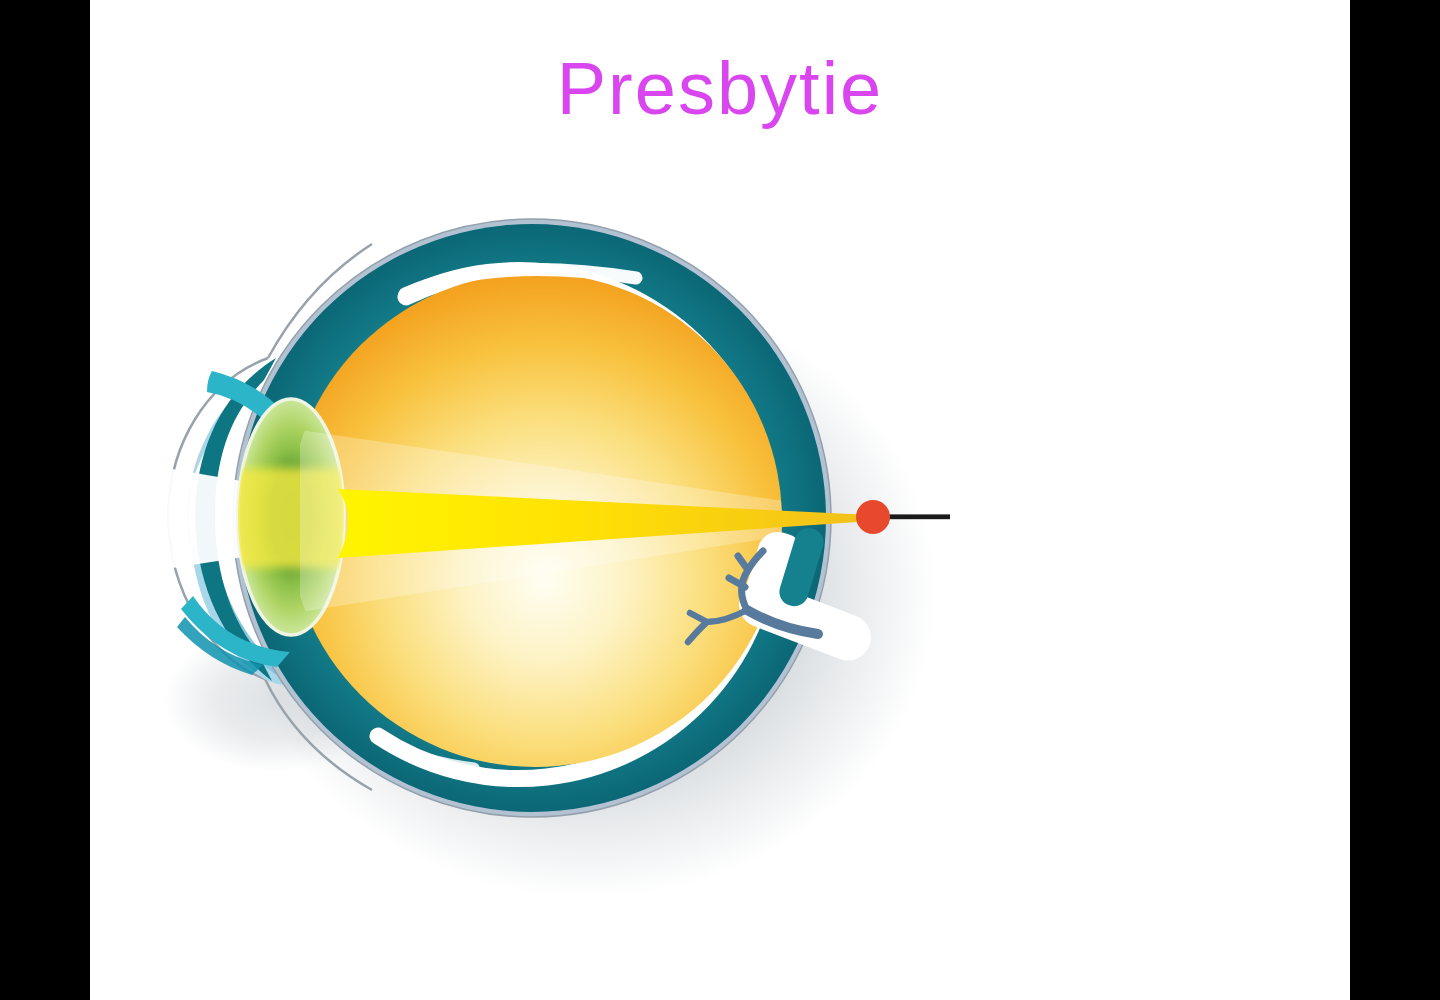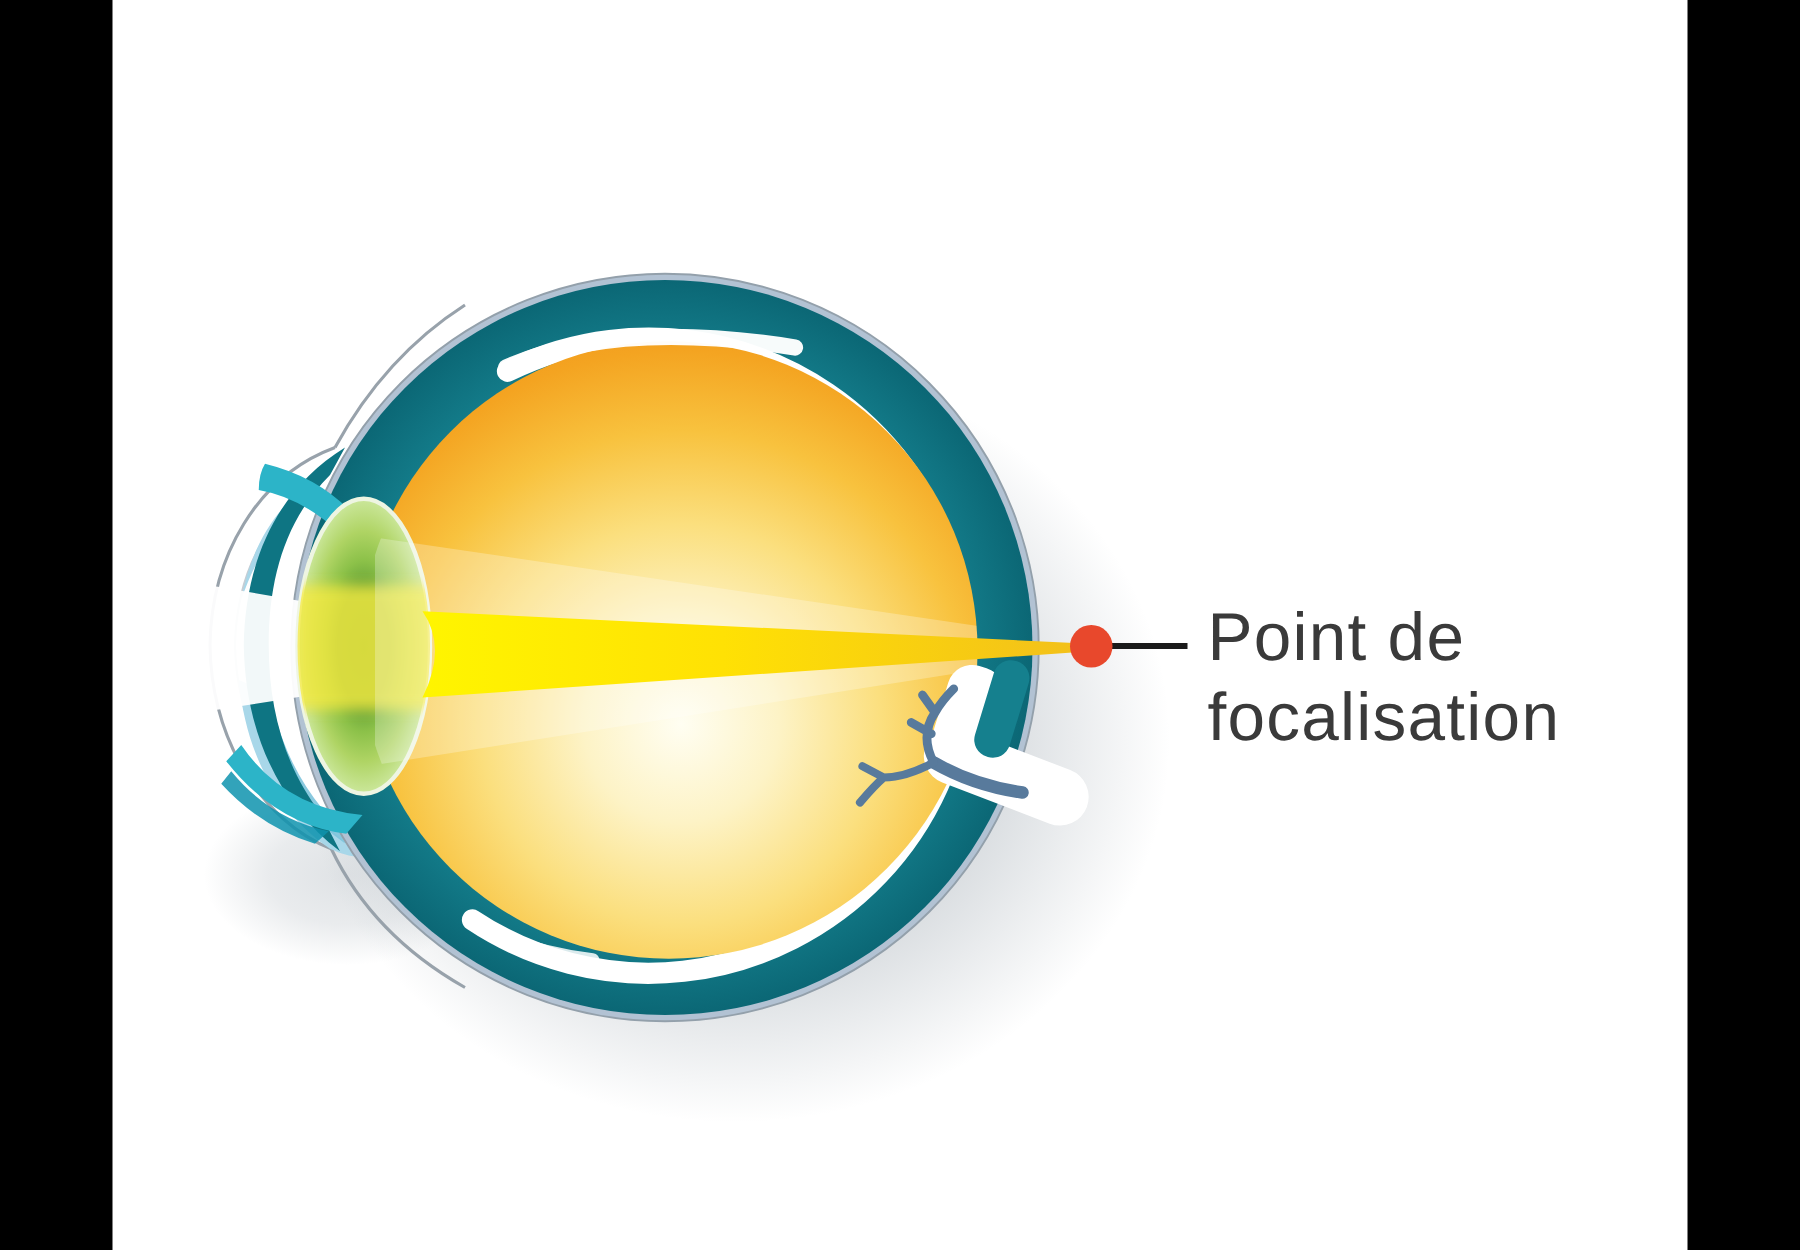--- a/index.html
+++ b/index.html
@@ -2,22 +2,22 @@
 <html><head>
 <meta charset="utf-8">
 <style>
   html,body{margin:0;padding:0;background:#000;}
   .stage{position:relative;width:1440px;height:1000px;overflow:hidden;background:#000;
          font-family:"Liberation Sans",sans-serif;}
   .canvas{position:absolute;left:90px;top:0;width:1260px;height:1000px;background:#fff;}
   .bar{position:absolute;top:0;width:90px;height:1000px;background:#000;}
   .bar.left{left:0;} .bar.right{right:0;}
   .eye-svg{position:absolute;left:0;top:0;width:1440px;height:1000px;}
-  .title{position:absolute;left:90px;top:46px;width:1260px;
-         font-size:74px;font-weight:400;letter-spacing:2px;color:#ffffff;}
+  .title{position:absolute;left:90px;top:46px;width:1260px;text-align:center;
+         font-size:74px;font-weight:400;letter-spacing:2px;color:#d946ef;}
   .focus-label{position:absolute;left:966px;top:478px;width:348px;
          font-size:54px;font-weight:400;letter-spacing:1px;color:#3A3A3A;line-height:64px;}
 </style>
 </head>
 <body>
 
 <div class="stage">
   <div class="bar left"></div>
   <div class="bar right"></div>
   <div class="canvas"></div>
@@ -116,14 +116,13 @@
       <path d="M 747 610 C 732 618 720 622 707 622 M 707 622 L 690 613 M 707 622 C 699 629 694 635 688 642" stroke-width="6.5"></path>
     </g>
 
     <g>
       <rect x="878" y="514.4" width="72" height="4.8" fill="#1A1A1A"></rect>
       <circle cx="873" cy="517" r="17" fill="#E8482C"></circle>
     </g>
   </svg>
 
   <div class="title">Presbytie</div>
-  <div class="focus-label">Point de focalisation</div>
 </div>
 
 </body></html>

